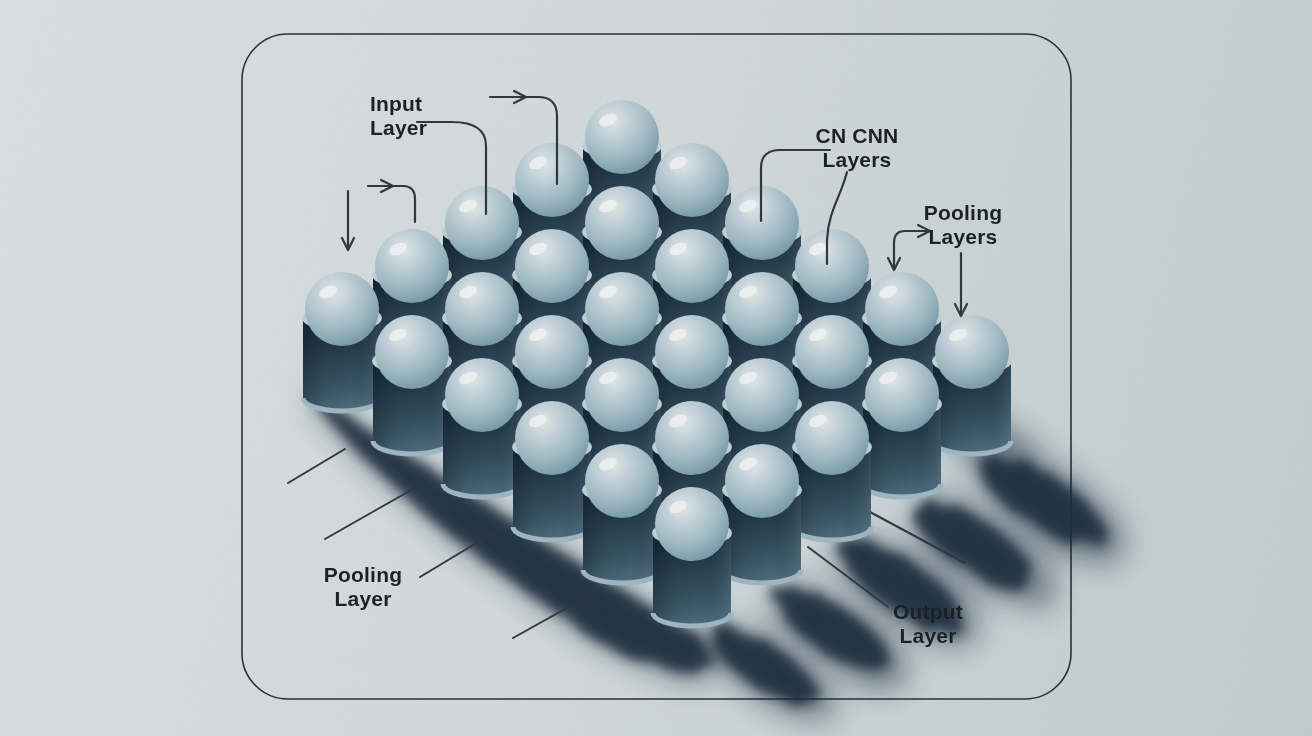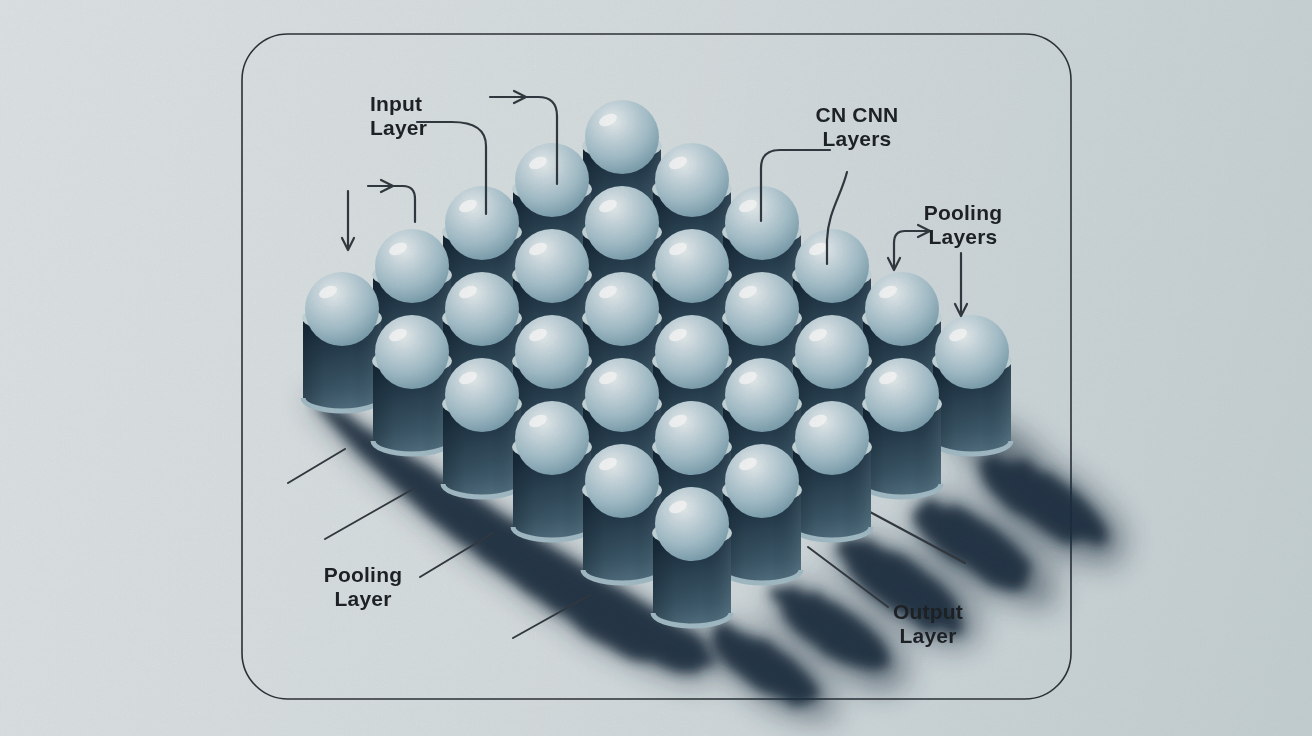--- a/index.html
+++ b/index.html
@@ -8,21 +8,21 @@
     background:linear-gradient(105deg,#e4eaeb 0%,#dde4e6 42%,#d3dde0 72%,#cbd6d9 100%);
     font-family:"Liberation Sans","DejaVu Sans",sans-serif;
   }
   #scene{position:absolute;left:0;top:0;}
   .lbl{
     position:absolute;color:#1d2125;font-weight:bold;font-size:21px;
     line-height:24px;letter-spacing:.2px;text-align:center;user-select:none;
   }
   .lbl span{display:block;}
   .lbl-input   {left:370px;top:92px; width:70px;text-align:left;}
-  .lbl-cnn     {left:787px;top:103px;width:140px;}
+  .lbl-cnn     {left:787px;top:124px;width:140px;}
   .lbl-poolings{left:893px;top:201px;width:140px;}
   .lbl-pooling {left:293px;top:563px;width:140px;}
   .lbl-output  {left:858px;top:600px;width:140px;}
 </style>
 </head>
 <body>
 
 <div id="stage">
 
   <svg id="scene" width="1312" height="736" viewBox="0 0 1312 736">

